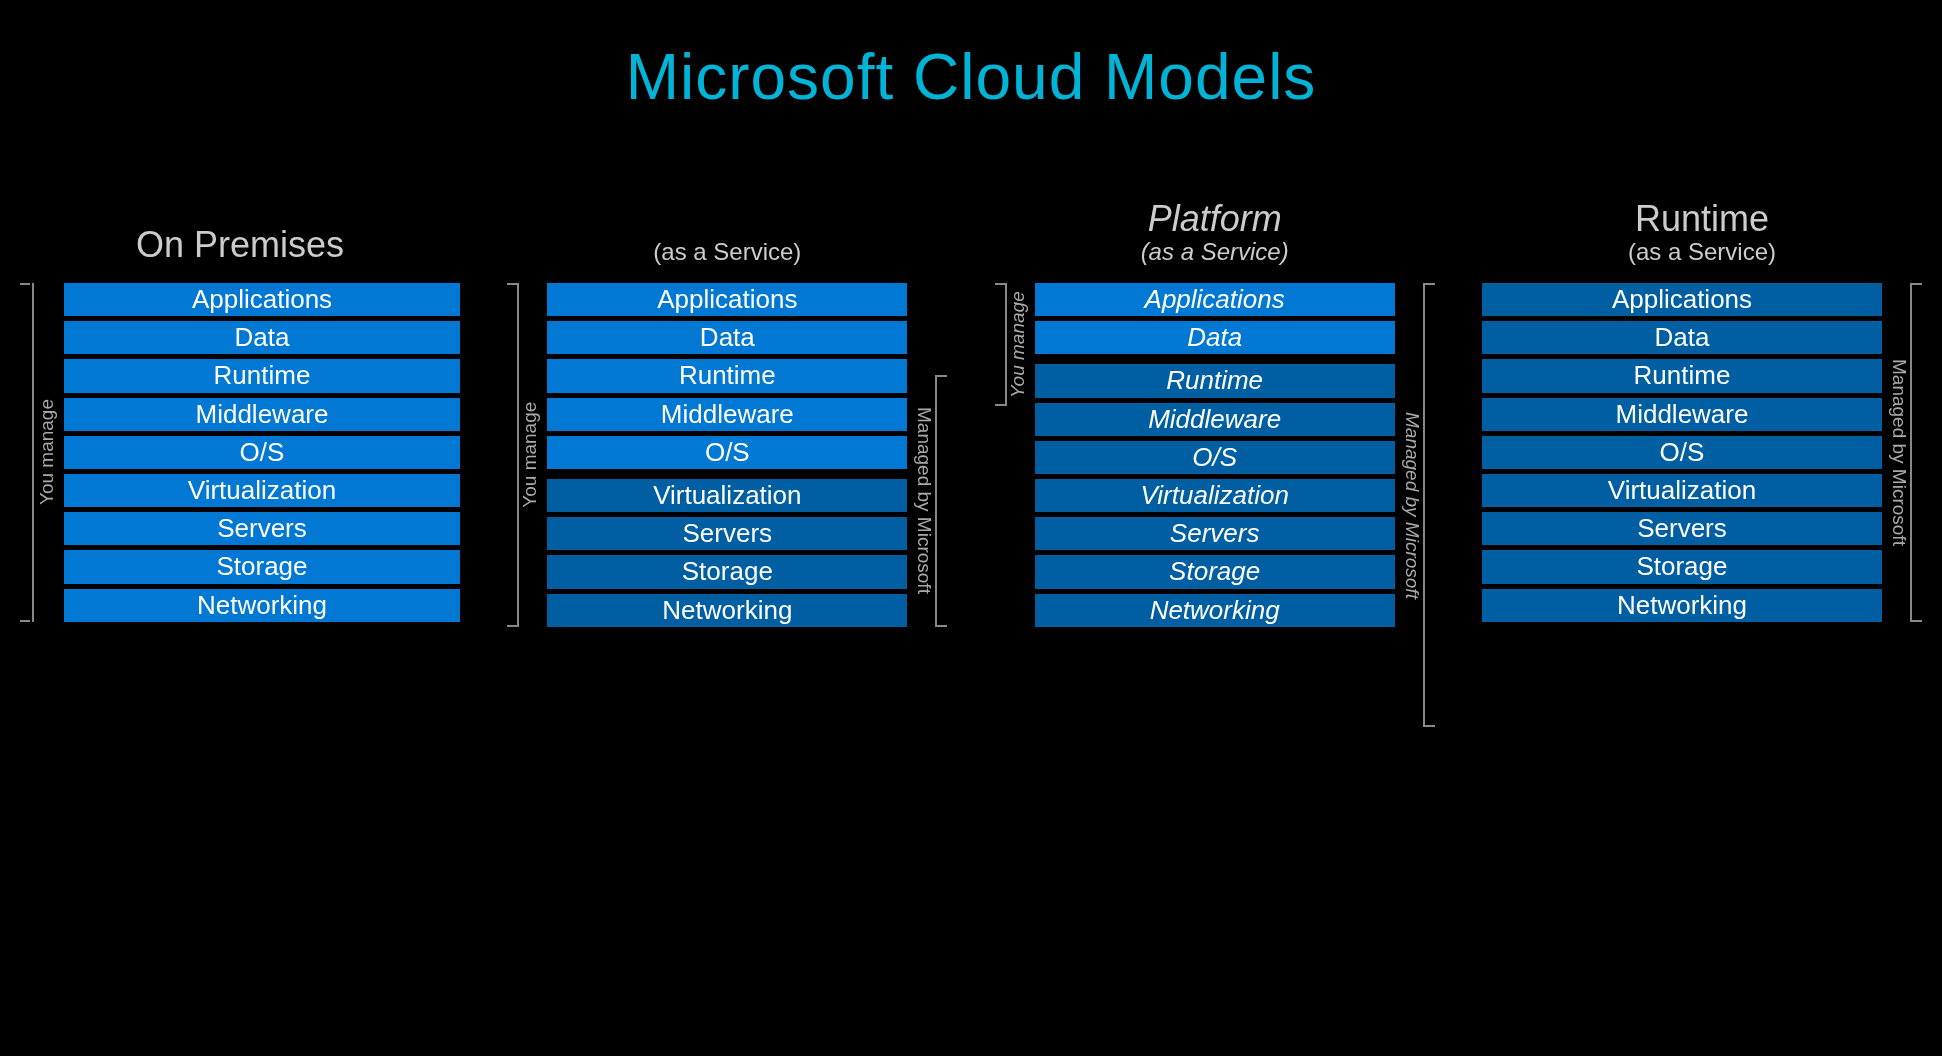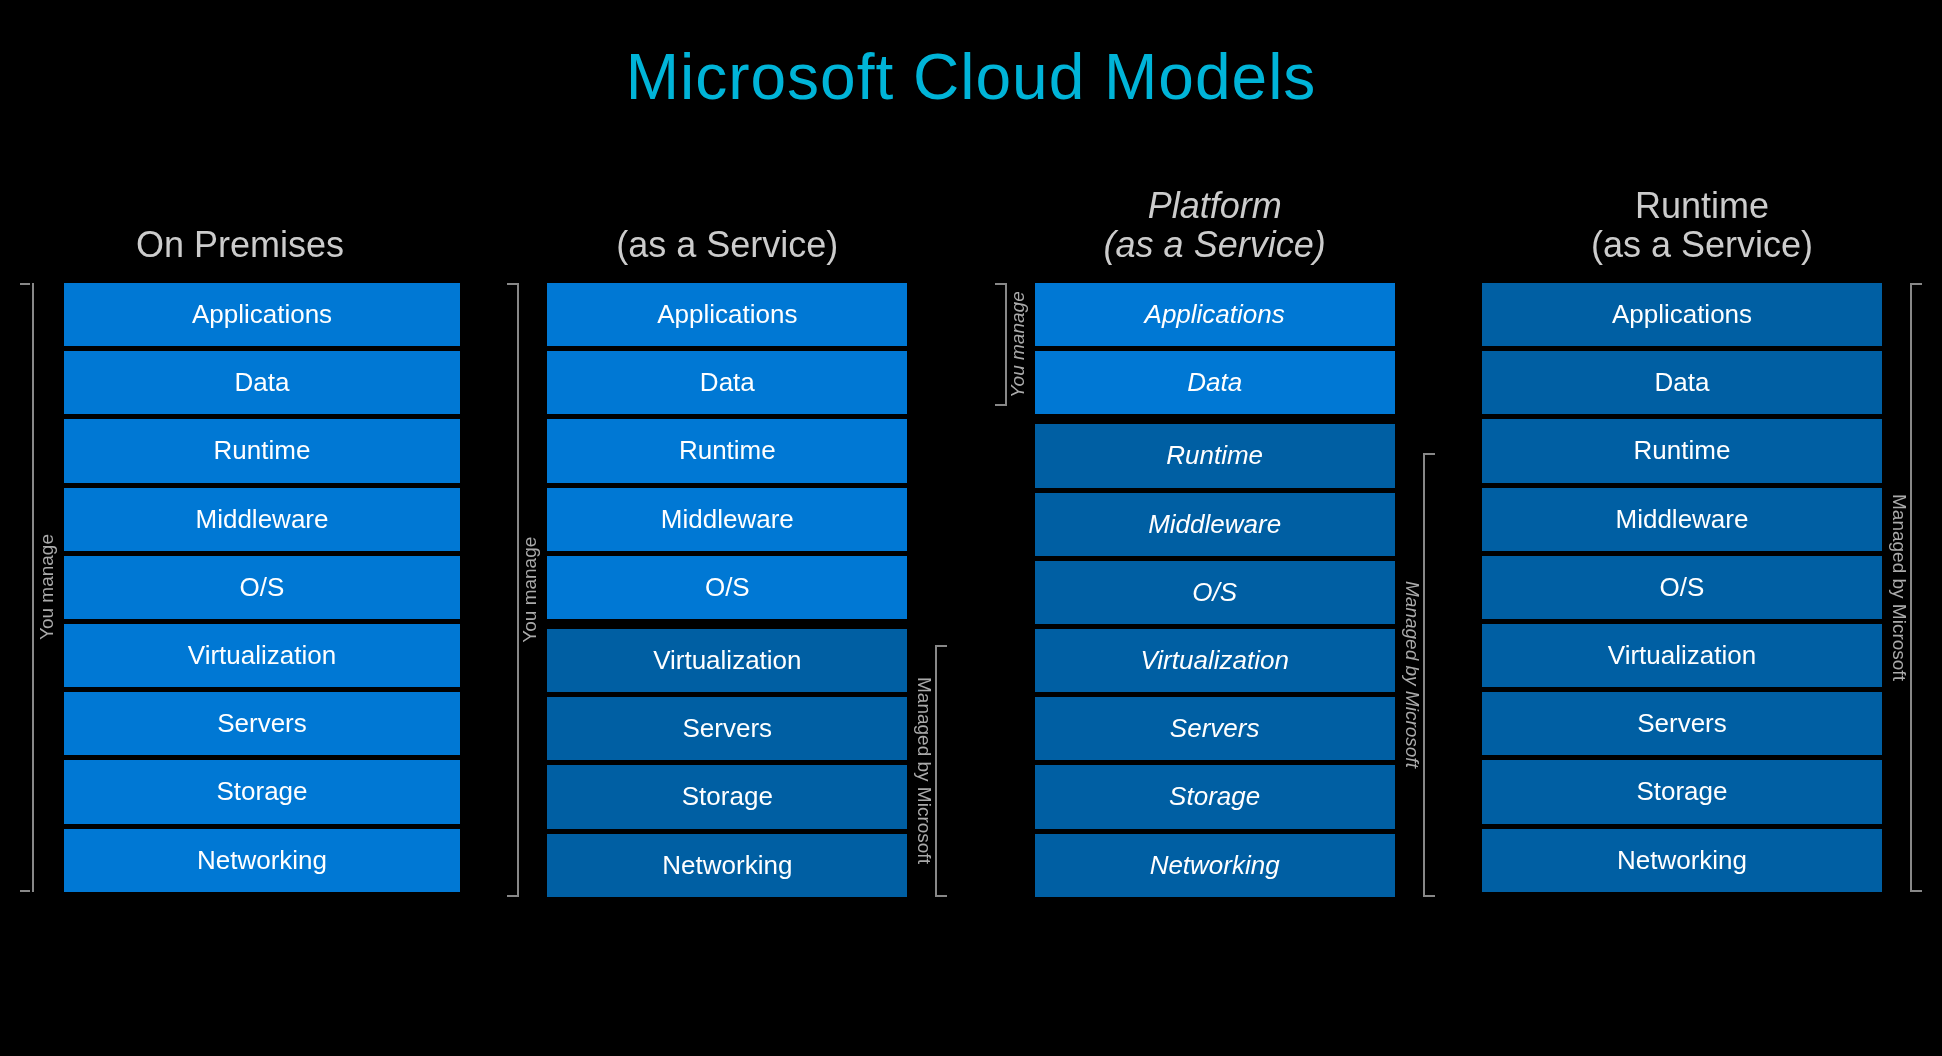--- a/index.html
+++ b/index.html
@@ -52,40 +52,40 @@
     }
 
     .model-title {
       font-size: 36px;
       font-weight: 300;
       color: #ccc;
       line-height: 1.1;
     }
 
     .model-subtitle {
-      font-size: 36px;
+      font-size: 24px;
       font-weight: 300;
       color: #ccc;
       line-height: 1.1;
     }
 
     .items-list {
       display: flex;
       flex-direction: column;
       gap: 5px;
       flex: 1;
     }
 
     .item-box {
       background: #0078d4;
       color: #fff;
       font-size: 26px;
       font-weight: 400;
       text-align: center;
-      padding: 16px 10px;
+      padding: 1px 10px;
       border-radius: 0;
       line-height: 1.2;
     }
 
     .item-box.darker {
       background: #005fa3;
     }
 
     .rotated-label {
       writing-mode: vertical-rl;

